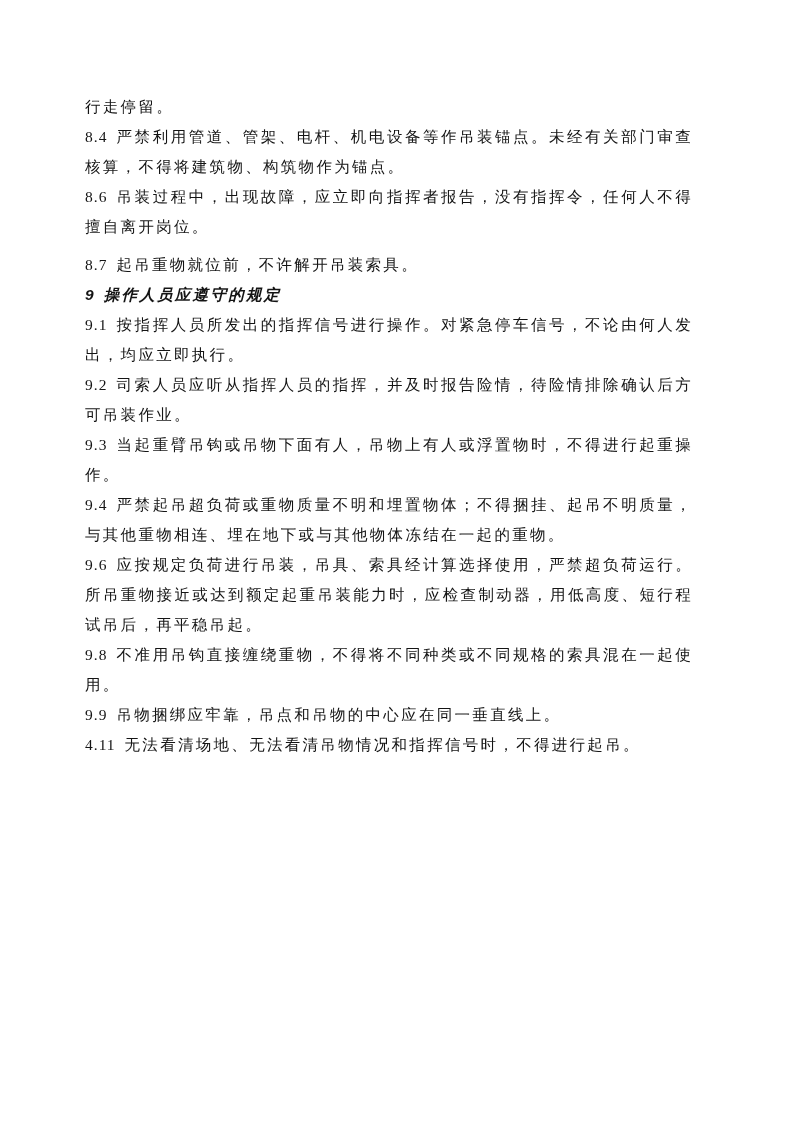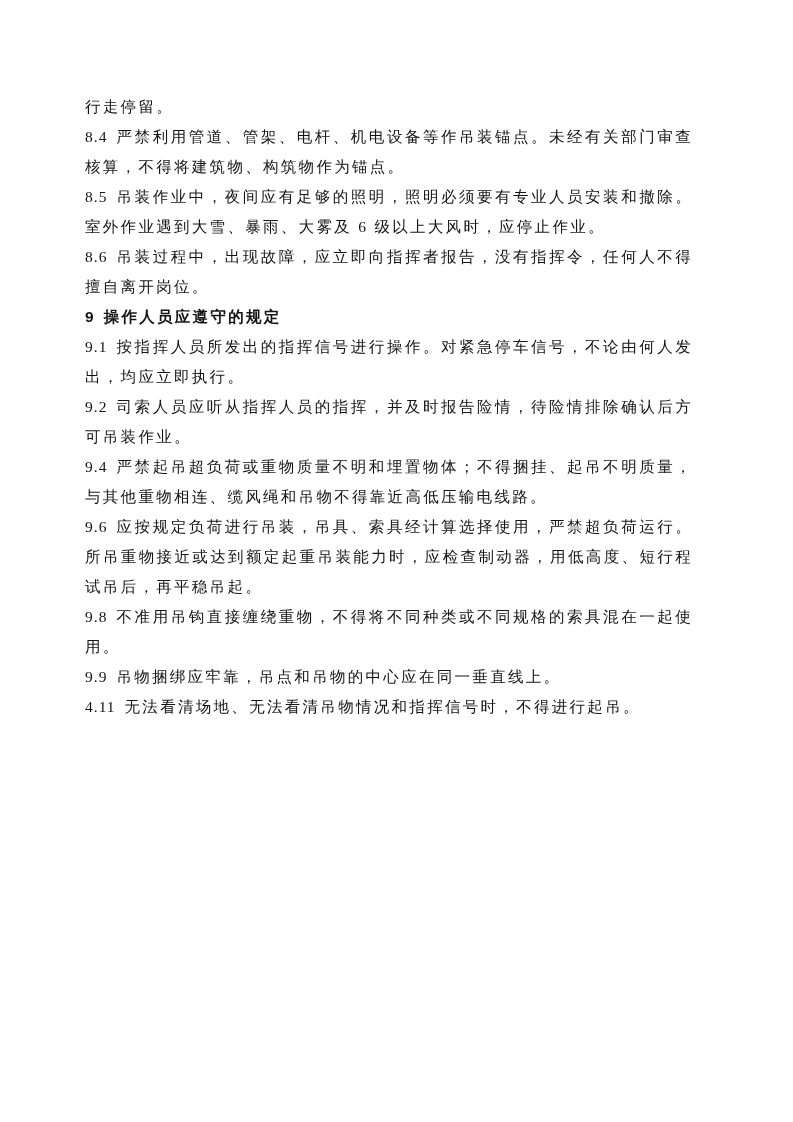--- a/index.html
+++ b/index.html
@@ -31,48 +31,50 @@
     margin-right: 9px;
     letter-spacing: 1px;
   }
   .para .num:empty {
     margin-right: 0;
   }
   .heading {
     font-weight: bold;
     font-family: "Liberation Sans", "DejaVu Sans", sans-serif;
     font-size: 15.5px;
+    font-style: italic;
   }
   .extra-space {
     margin-top: 8px;
   }
 </style>
 </head>
 <body>
 
 <div class="page">
 
   <p class="para"><span class="num"></span><span>行走停留。</span></p>
 
   <p class="para"><span class="num">8.4</span><span>严禁利用管道、管架、电杆、机电设备等作吊装锚点。未经有关部门审查核算，不得将建筑物、构筑物作为锚点。</span></p>
 
-  <p class="para"><span class="num">8.5</span><span>吊装作业中，夜间应有足够的照明，照明必须要有专业人员安装和撤除。室外作业遇到大雪、暴雨、大雾及 6 级以上大风时，应停止作业。</span></p>
 
   <p class="para"><span class="num">8.6</span><span>吊装过程中，出现故障，应立即向指挥者报告，没有指挥令，任何人不得擅自离开岗位。</span></p>
 
+  <p class="para extra-space"><span class="num">8.7</span><span>起吊重物就位前，不许解开吊装索具。</span></p>
 
 
   <p class="para heading"><span class="num">9</span><span>操作人员应遵守的规定</span></p>
 
   <p class="para"><span class="num">9.1</span><span>按指挥人员所发出的指挥信号进行操作。对紧急停车信号，不论由何人发出，均应立即执行。</span></p>
 
   <p class="para"><span class="num">9.2</span><span>司索人员应听从指挥人员的指挥，并及时报告险情，待险情排除确认后方可吊装作业。</span></p>
 
+  <p class="para"><span class="num">9.3</span><span>当起重臂吊钩或吊物下面有人，吊物上有人或浮置物时，不得进行起重操作。</span></p>
 
-  <p class="para"><span class="num">9.4</span><span>严禁起吊超负荷或重物质量不明和埋置物体；不得捆挂、起吊不明质量，与其他重物相连、缆风绳和吊物不得靠近高低压输电线路。</span></p>
+  <p class="para"><span class="num">9.4</span><span>严禁起吊超负荷或重物质量不明和埋置物体；不得捆挂、起吊不明质量，与其他重物相连、埋在地下或与其他物体冻结在一起的重物。</span></p>
 
 
   <p class="para"><span class="num">9.6</span><span>应按规定负荷进行吊装，吊具、索具经计算选择使用，严禁超负荷运行。所吊重物接近或达到额定起重吊装能力时，应检查制动器，用低高度、短行程试吊后，再平稳吊起。</span></p>
 
 
   <p class="para"><span class="num">9.8</span><span>不准用吊钩直接缠绕重物，不得将不同种类或不同规格的索具混在一起使用。</span></p>
 
   <p class="para"><span class="num">9.9</span><span>吊物捆绑应牢靠，吊点和吊物的中心应在同一垂直线上。</span></p>
 
   <p class="para"><span class="num">4.11</span><span>无法看清场地、无法看清吊物情况和指挥信号时，不得进行起吊。</span></p>

